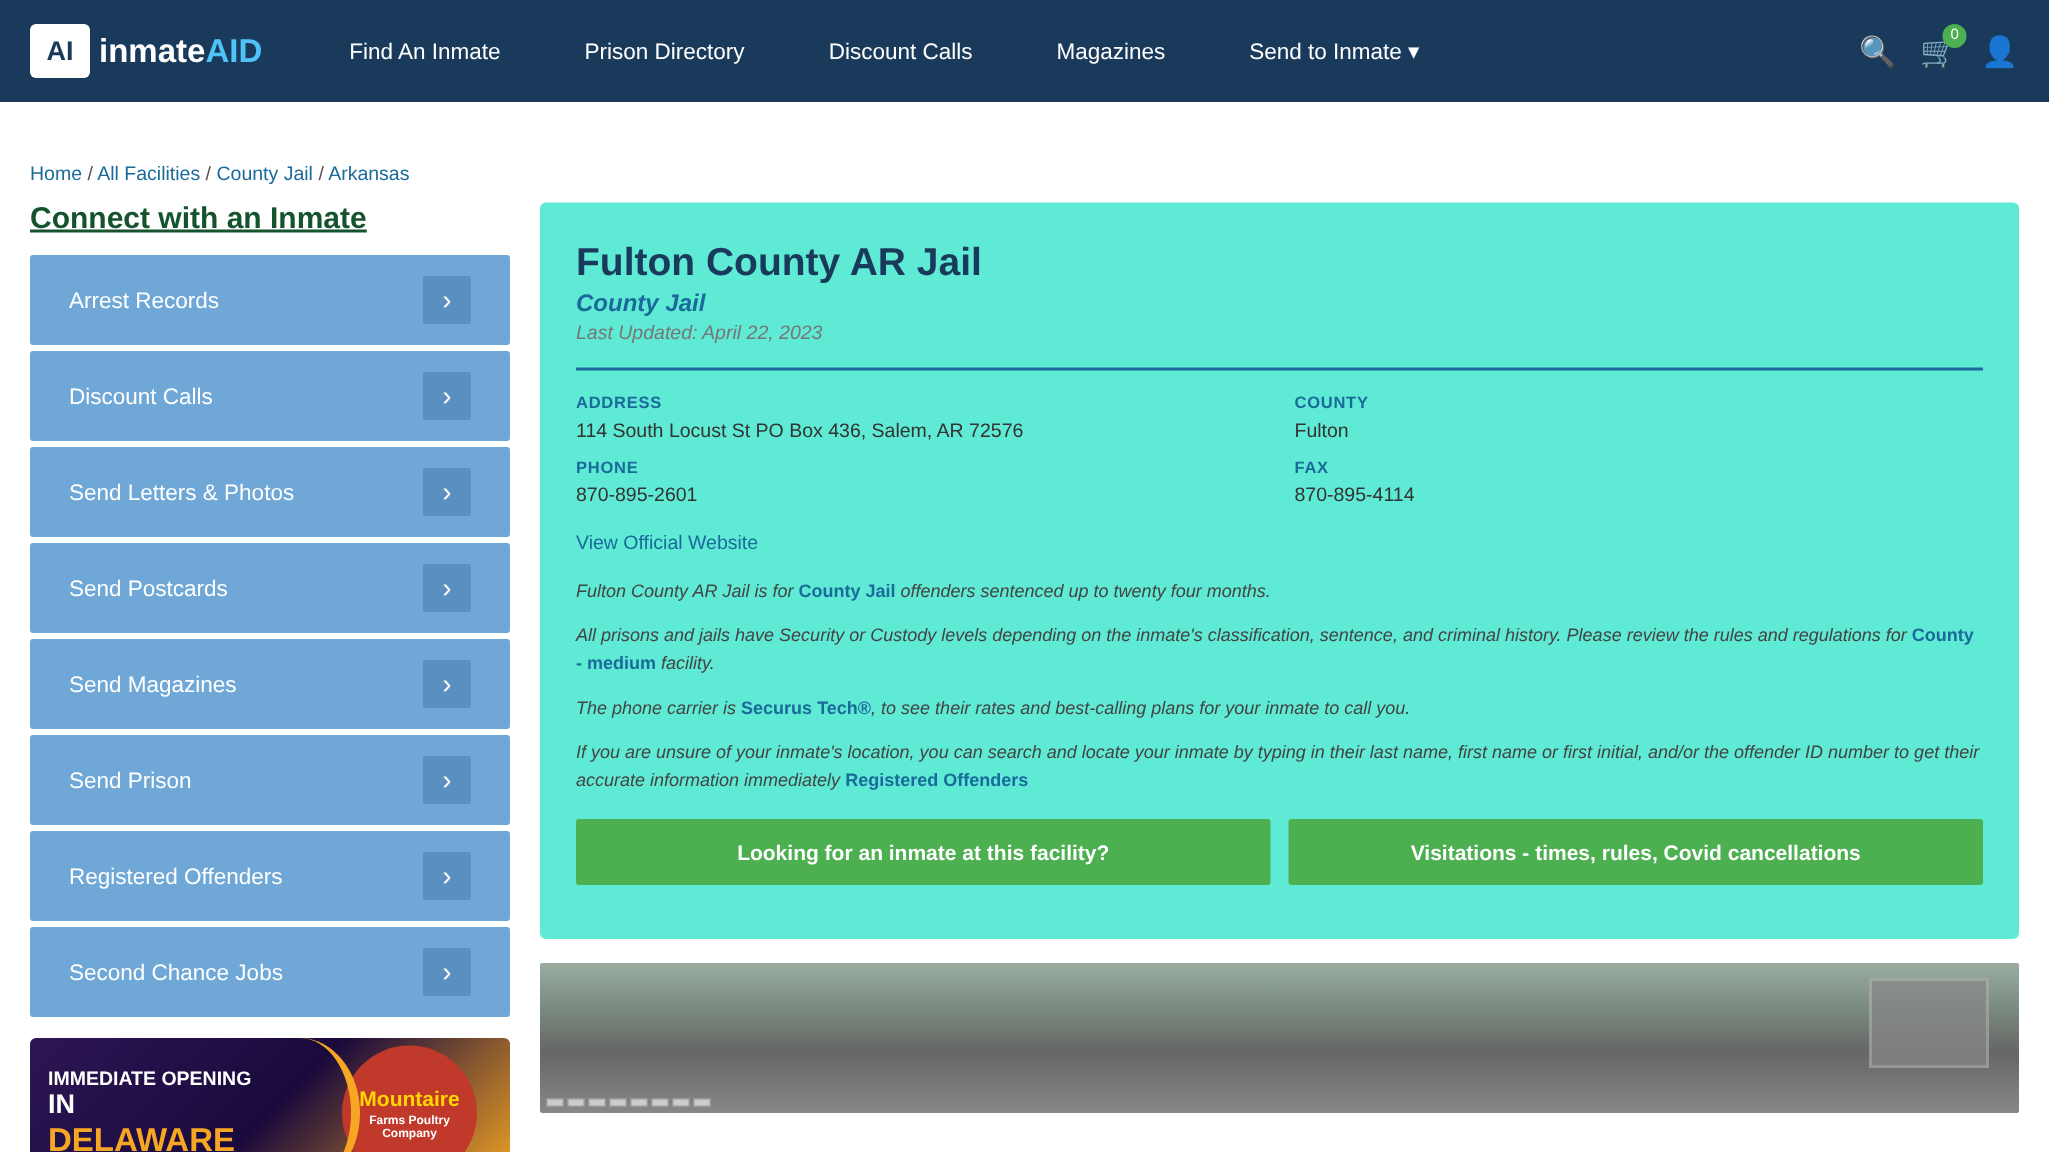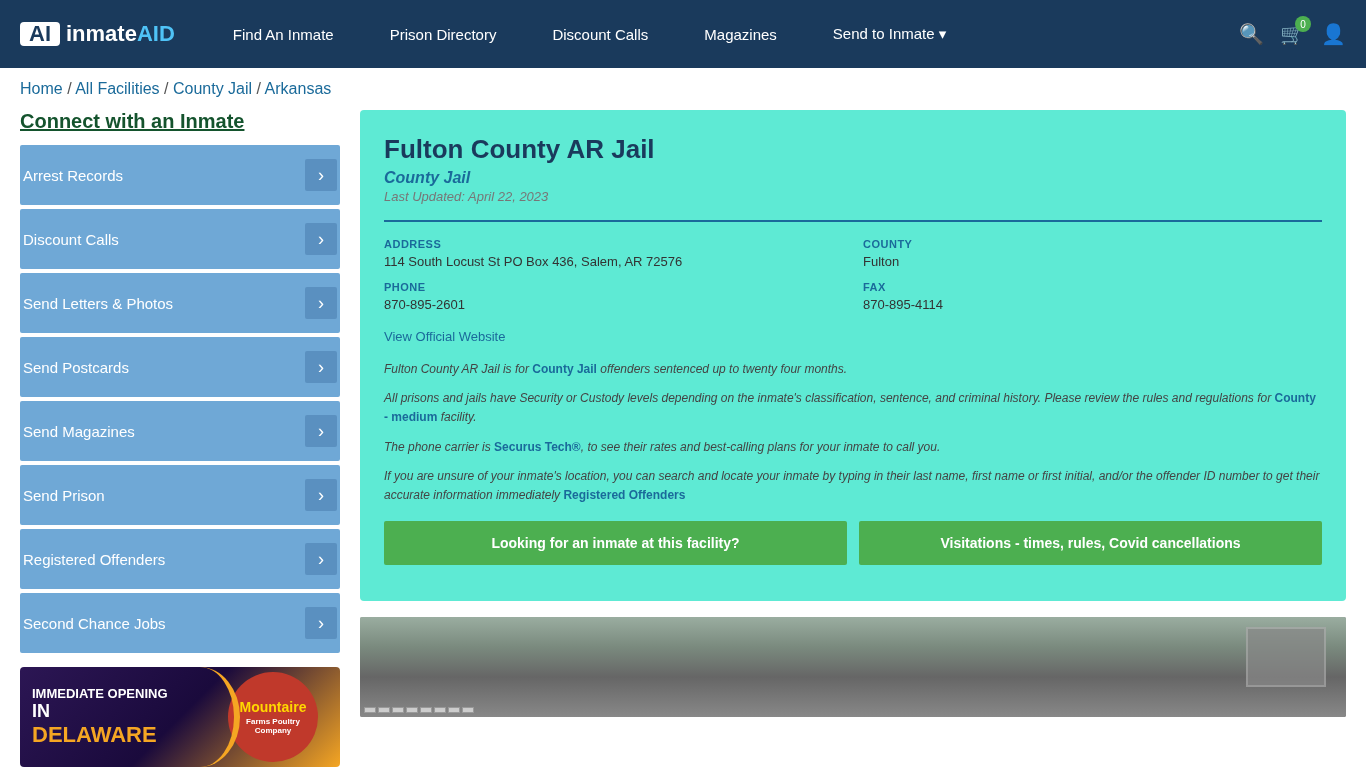--- a/index.html
+++ b/index.html
@@ -19,26 +19,26 @@
       align-items: center;
       margin-right: 30px;
     }
     .logo-text {
       font-size: 22px;
       font-weight: bold;
       color: #fff;
     }
     .logo-text span { color: #4fc3f7; }
     .logo-icon {
-      width: 40px; height: 24px;
+      width: 40px; height: 36px;
       background: #fff;
       border-radius: 4px;
       display: flex; align-items: center; justify-content: center;
       margin-right: 6px;
-      font-size: 22px;
+      font-size: 18px;
       font-weight: bold;
       color: #1a3a5c;
     }
     .nav-links {
       display: flex;
       gap: 0;
       flex: 1;
       align-items: center;
     }
     .nav-item {
@@ -68,22 +68,23 @@
       color: #fff;
       border-radius: 50%;
       width: 16px; height: 16px;
       font-size: 10px;
       display: flex; align-items: center; justify-content: center;
     }
 
     
     .breadcrumb {
       padding: 12px 20px;
-      font-size: 16px;
+      font-size: 13px;
       color: #1a6a9a;
+      margin-top: 28px;
     }
     .breadcrumb a { color: #1a6a9a; text-decoration: none; }
     .breadcrumb span { color: #555; }
 
     
     .main-container {
       display: flex;
       padding: 0 20px;
       gap: 20px;
     }
@@ -101,21 +102,21 @@
       margin-bottom: 12px;
     }
     .sidebar-menu {
       display: flex;
       flex-direction: column;
       gap: 4px;
     }
     .sidebar-item {
       background: #6fa8d6;
       color: #fff;
-      padding: 14px 3px;
+      padding: 14px 26px;
       display: flex;
       align-items: center;
       justify-content: space-between;
       cursor: pointer;
       font-size: 15px;
       border-radius: 2px;
     }
     .sidebar-item .chevron {
       background: #5a90c0;
       width: 32px; height: 32px;

